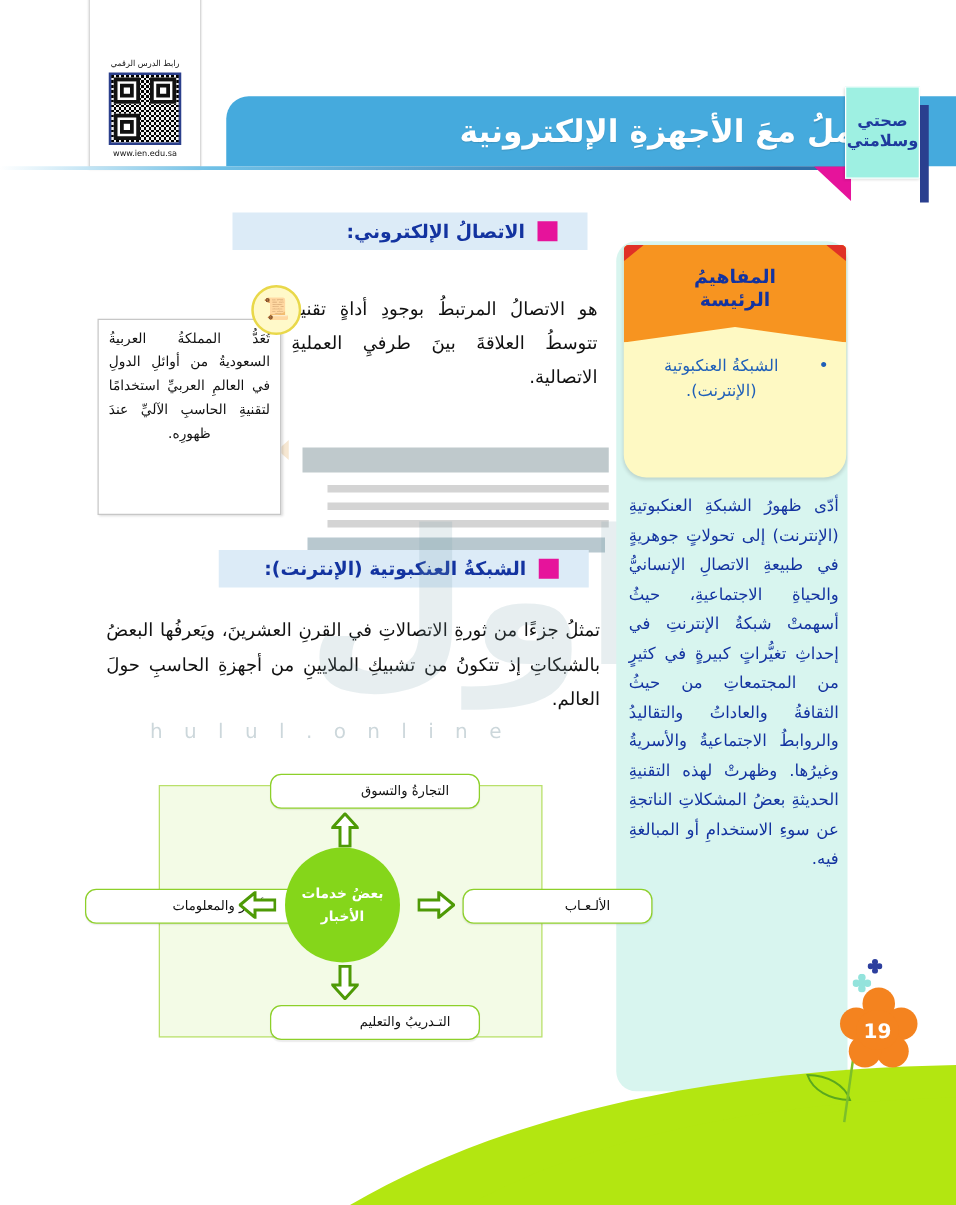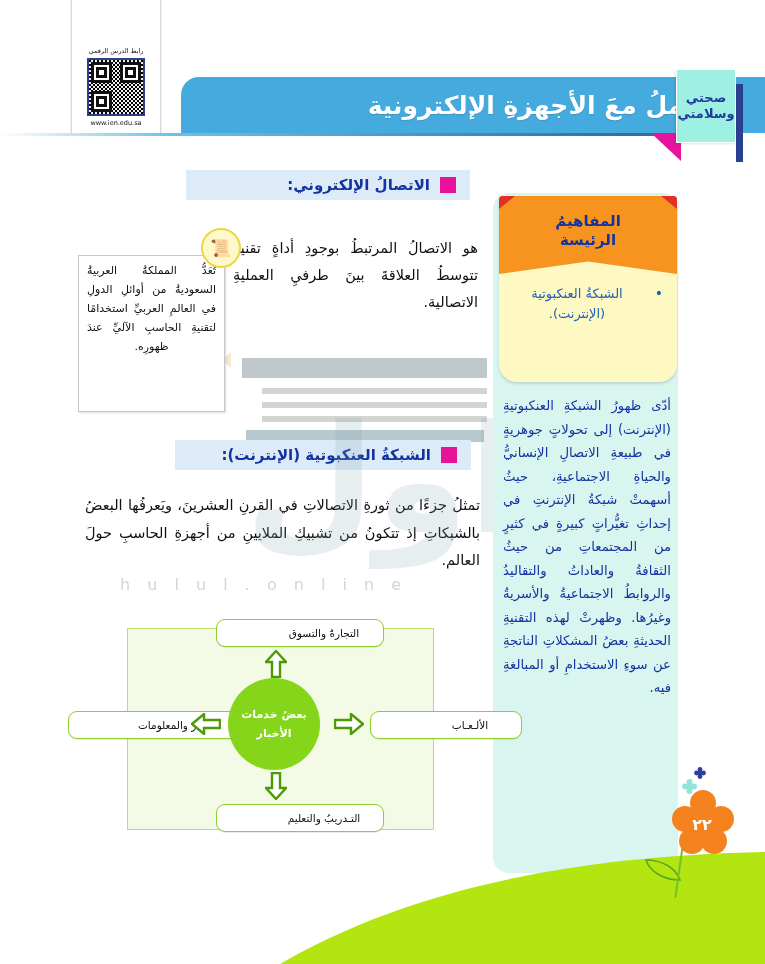--- a/index.html
+++ b/index.html
@@ -59,21 +59,21 @@
   .side-tab span{color:#1f3b9e;font-size:13px;font-weight:bold;line-height:1.25;}
   .side-tab-bar{position:absolute;left:736px;top:84px;width:7px;height:78px;background:#2a3f8f;z-index:5;}
   .side-tab-magenta{
     position:absolute;left:651px;top:133px;width:30px;height:28px;background:#e6139b;
     clip-path:polygon(0 0,100% 0,100% 100%);z-index:4;
   }
 
   
   .sec-head{
     position:absolute;background:#dcebf7;height:30px;
-    display:flex;align-items:center;gap:10px;padding:0 14px;box-sizing:border-box;
+    display:flex;align-items:center;gap:10px;padding:0 24px;box-sizing:border-box;
   }
   .sec-head .bullet{width:16px;height:16px;background:#e6139b;flex:none;}
   .sec-head .label{color:#1333a0;font-size:15px;font-weight:bold;white-space:nowrap;}
   #sec1{left:186px;top:170px;width:284px;}
   #sec2{left:175px;top:440px;width:296px;}
 
   
   .def-para{
     position:absolute;left:233px;top:235px;width:245px;
     color:#111;font-size:14.5px;line-height:1.85;text-align:justify;
@@ -337,21 +337,21 @@
     </svg>
   </div>
   <div class="stem"></div>
   <div class="flower">
     <div class="petal p1"></div>
       <div class="petal p2"></div>
       <div class="petal p3"></div>
     <div class="petal p4"></div>
       <div class="petal p5"></div>
     <div class="flower-center">
-      <span class="page-num">٢٢</span>
+      <span class="page-num">19</span>
     </div>
   </div>
 
   <svg class="wave" viewBox="0 0 765 130" preserveAspectRatio="none">
     <path d="M280,130 C400,60 560,22 765,18 L765,130 Z" fill="#b3e611"></path>
     <path d="M375,130 C470,78 600,48 765,44 L765,130 Z" fill="#b3e611"></path>
     <path d="M360,130 C455,80 590,52 765,48 L765,130 Z" fill="#ffffff" opacity="0"></path>
   </svg>
 
 </div>

